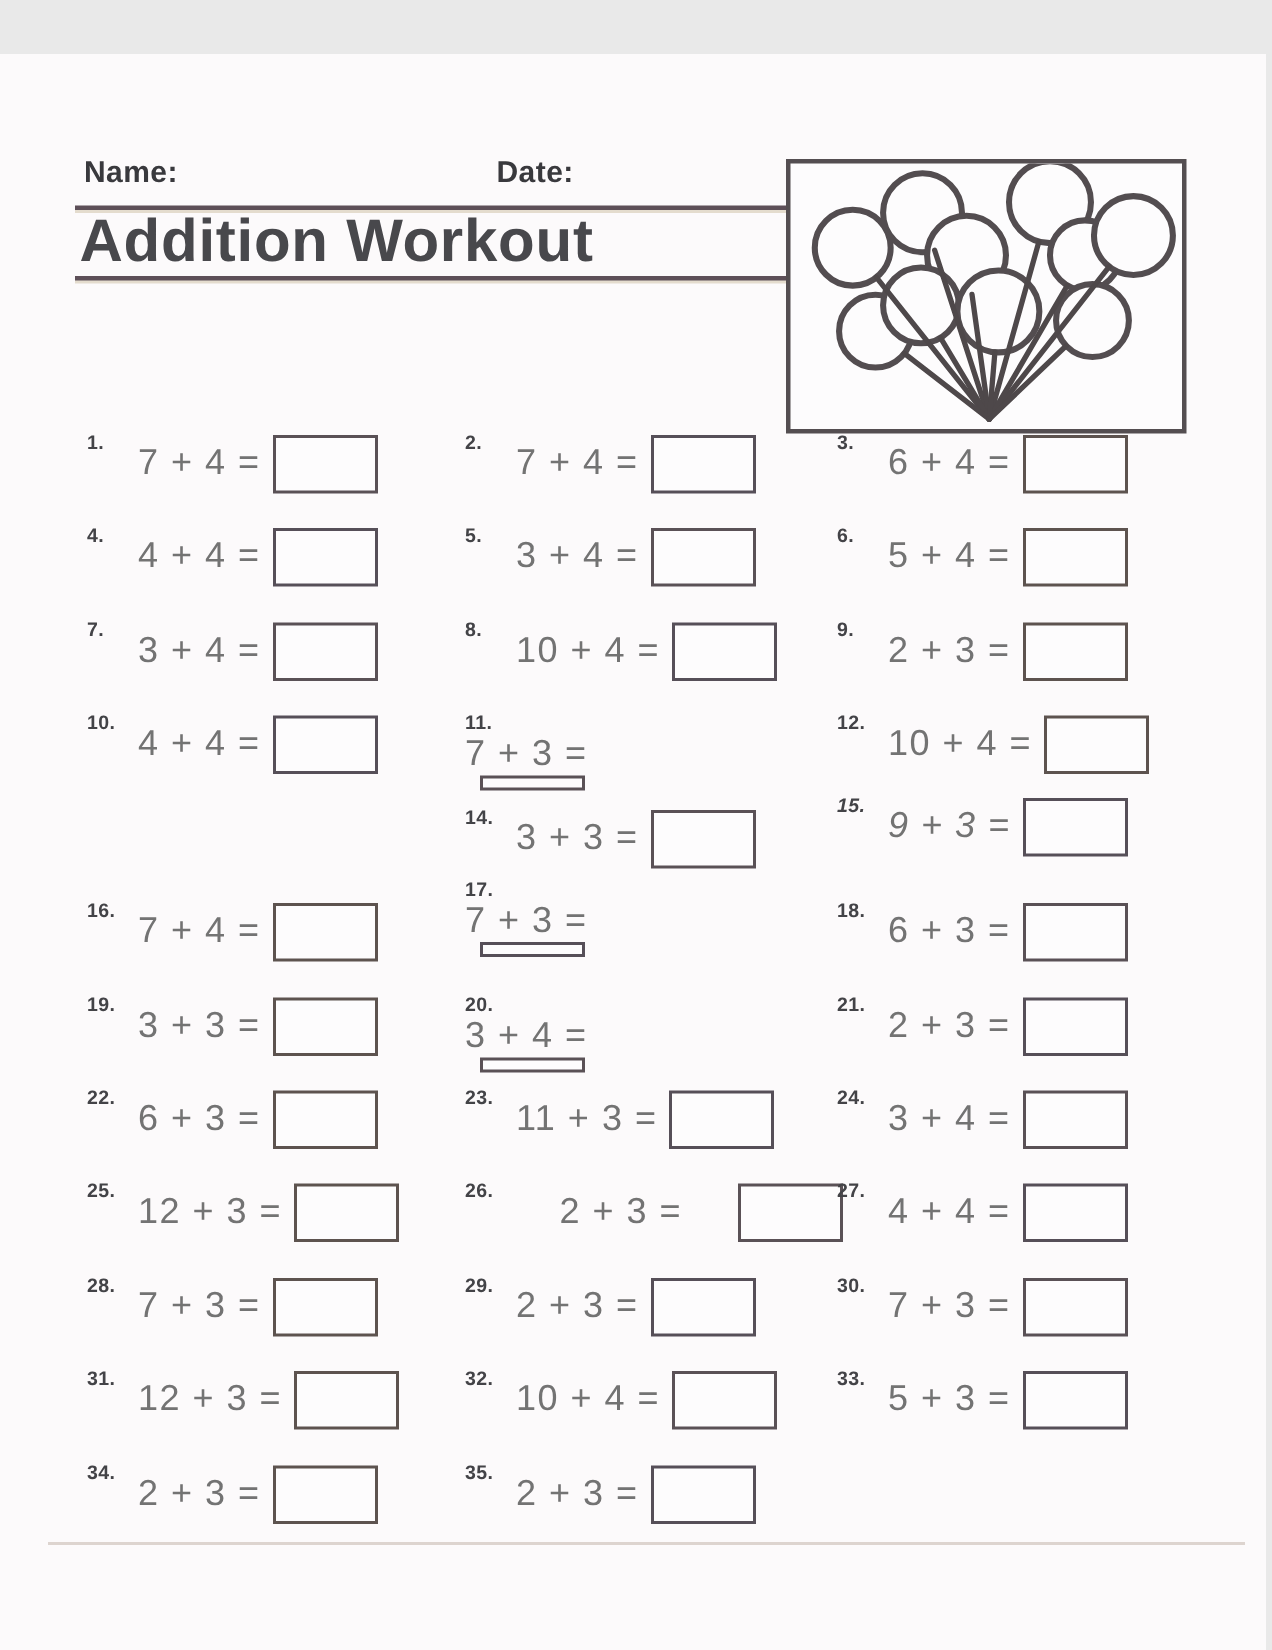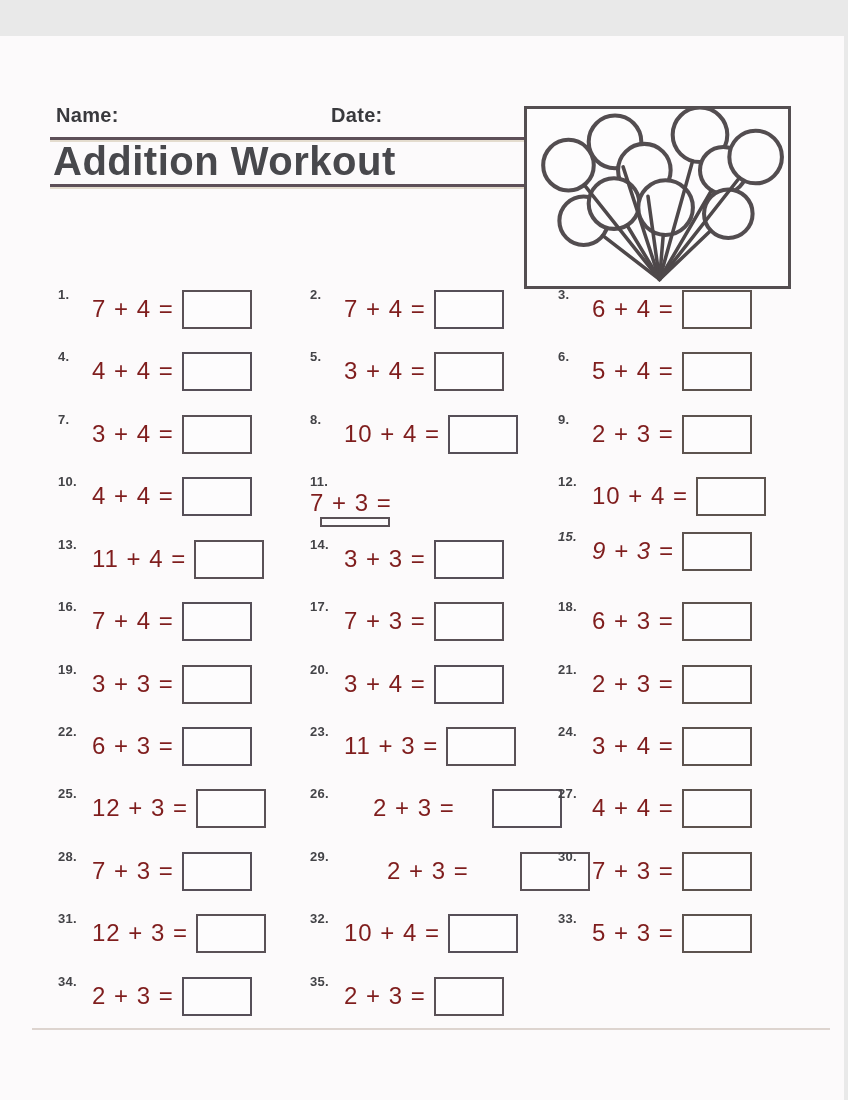--- a/index.html
+++ b/index.html
@@ -80,21 +80,21 @@
     align-self: flex-start;
     padding-top: 9px;
     width: 34px;
     font-size: 13px;
     font-weight: bold;
     color: #434347;
     letter-spacing: 0.3px;
   }
   .expr {
     font-size: 24px;
-    color: #7f1d1d;
+    color: #737373;
     letter-spacing: 1px;
     white-space: pre;
   }
   .abox {
     display: inline-block;
     width: 66px;
     height: 35px;
     margin-left: 8px;
     border: 2px solid #5a5156;
     background: #fdfcfd;
@@ -208,56 +208,51 @@
       <div class="problem" style="left: 310px; top: 429px; flex-direction: column;">
         <span class="pnum">11.</span>
         <span class="expr">7 + 3 =</span>
         <span class="abox"></span>
       </div>
       <div class="problem" style="left: 558px; top: 429px;">
         <span class="pnum">12.</span>
         <span class="expr">10 + 4 =</span>
         <span class="abox"></span>
       </div>
-      <div class="problem" style="left: 58px; top: 492px;">
-        <span class="pnum">13.</span>
-        <span class="expr">11 + 4 =</span>
-        <span class="abox"></span>
-      </div>
       <div class="problem" style="left: 310px; top: 492px;">
         <span class="pnum">14.</span>
         <span class="expr">3 + 3 =</span>
         <span class="abox"></span>
       </div>
       <div class="problem" style="left: 558px; top: 484px; font-style: italic;">
         <span class="pnum">15.</span>
         <span class="expr">9 + 3 =</span>
         <span class="abox"></span>
       </div>
       <div class="problem" style="left: 58px; top: 554px;">
         <span class="pnum">16.</span>
         <span class="expr">7 + 4 =</span>
         <span class="abox"></span>
       </div>
-      <div class="problem" style="left: 310px; top: 554px;">
+      <div class="problem" style="left: 310px; top: 540px; flex-direction: column;">
         <span class="pnum">17.</span>
         <span class="expr">7 + 3 =</span>
         <span class="abox"></span>
       </div>
       <div class="problem" style="left: 558px; top: 554px;">
         <span class="pnum">18.</span>
         <span class="expr">6 + 3 =</span>
         <span class="abox"></span>
       </div>
       <div class="problem" style="left: 58px; top: 617px;">
         <span class="pnum">19.</span>
         <span class="expr">3 + 3 =</span>
         <span class="abox"></span>
       </div>
-      <div class="problem" style="left: 310px; top: 617px;">
+      <div class="problem" style="left: 310px; top: 617px; flex-direction: column;">
         <span class="pnum">20.</span>
         <span class="expr">3 + 4 =</span>
         <span class="abox"></span>
       </div>
       <div class="problem" style="left: 558px; top: 617px;">
         <span class="pnum">21.</span>
         <span class="expr">2 + 3 =</span>
         <span class="abox"></span>
       </div>
       <div class="problem" style="left: 58px; top: 679px;">
@@ -288,21 +283,21 @@
       <div class="problem" style="left: 558px; top: 741px;">
         <span class="pnum">27.</span>
         <span class="expr">4 + 4 =</span>
         <span class="abox"></span>
       </div>
       <div class="problem" style="left: 58px; top: 804px;">
         <span class="pnum">28.</span>
         <span class="expr">7 + 3 =</span>
         <span class="abox"></span>
       </div>
-      <div class="problem" style="left: 310px; top: 804px; gap: 43px;">
+      <div class="problem" style="left: 310px; top: 804px;">
         <span class="pnum">29.</span>
         <span class="expr">2 + 3 =</span>
         <span class="abox"></span>
       </div>
       <div class="problem" style="left: 558px; top: 804px;">
         <span class="pnum">30.</span>
         <span class="expr">7 + 3 =</span>
         <span class="abox"></span>
       </div>
       <div class="problem" style="left: 58px; top: 866px;">

